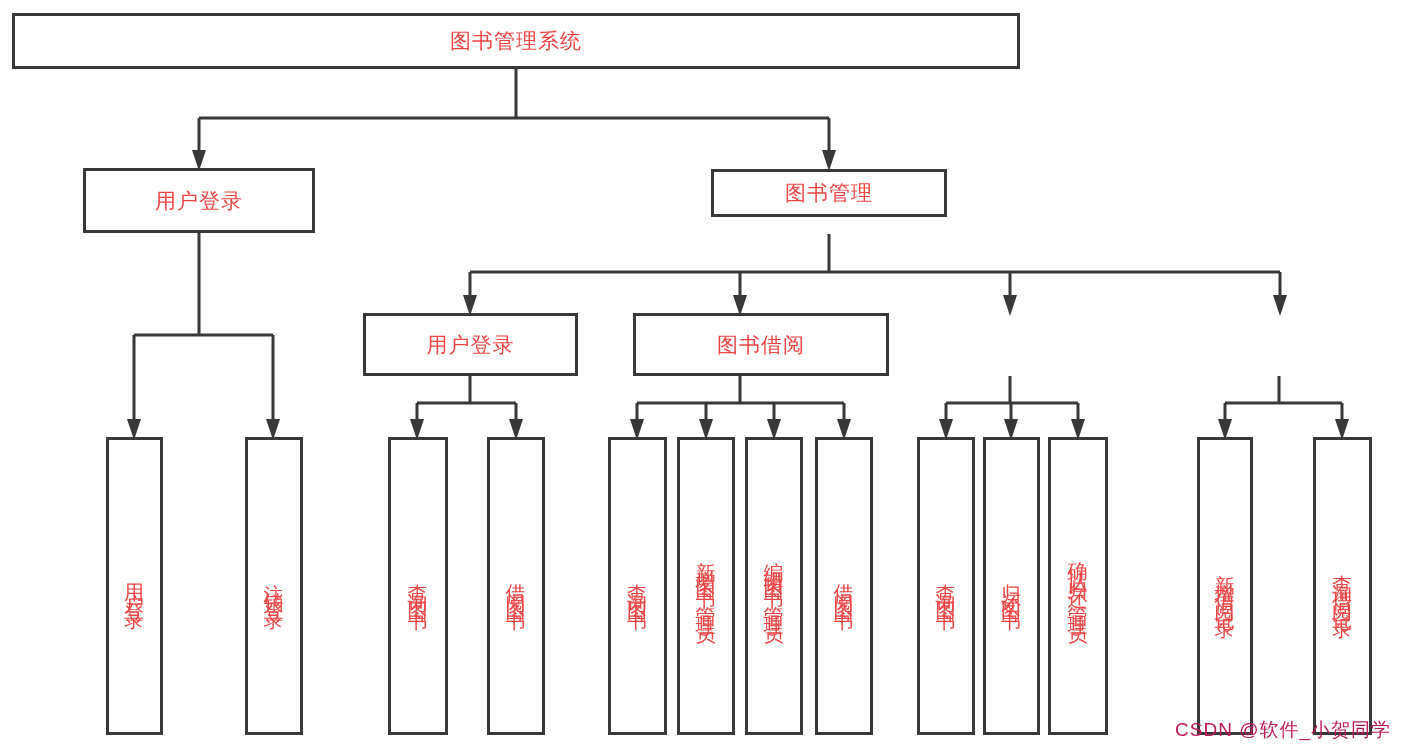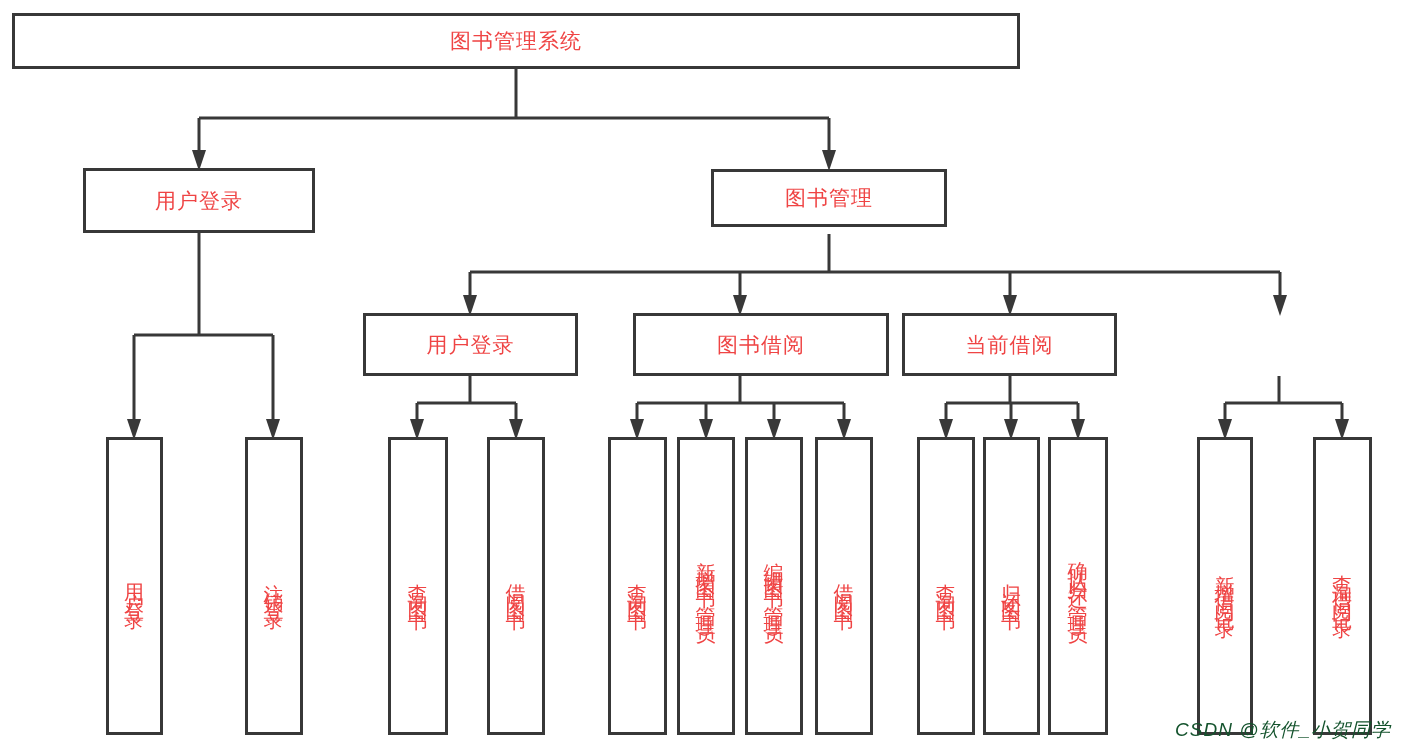--- a/index.html
+++ b/index.html
@@ -24,21 +24,21 @@
     background: #ffffff;
     color: #ef4444;
     display: flex;
     align-items: center;
     justify-content: center;
     z-index: 1;
   }
   .h-label { font-size: 21px; letter-spacing: 1px; white-space: nowrap; }
   .root-box  { left: 12px;   top: 13px;  width: 1008px; height: 56px; }
   .l2-0      { left: 83px;   top: 168px; width: 232px;  height: 65px; }
-  .l2-1      { left: 711px;  top: 169px; width: 236px;  height: 58px; }
+  .l2-1      { left: 711px;  top: 169px; width: 236px;  height: 48px; }
   .l3-0      { left: 363px;  top: 313px; width: 215px;  height: 63px; }
   .l3-1      { left: 633px;  top: 313px; width: 256px;  height: 63px; }
   .l3-2      { left: 902px;  top: 313px; width: 215px;  height: 63px; }
   .l3-3      { left: 1173px; top: 313px; width: 212px;  height: 63px; }
   .leaf { top: 437px; height: 298px; }
   .leaf .v-label {
     writing-mode: vertical-rl;
     text-orientation: mixed;
     font-size: 20px;
     letter-spacing: 9px;
@@ -56,25 +56,24 @@
   .leaf-8  { left: 917px;  width: 58px; }
   .leaf-9  { left: 983px;  width: 57px; }
   .leaf-10 { left: 1048px; width: 60px; }
   .leaf-11 { left: 1197px; width: 56px; }
   .leaf-12 { left: 1313px; width: 59px; }
   .watermark {
     position: absolute;
     right: 14px;
     bottom: 4px;
     font-size: 19px;
-    color: #14532d;
+    color: #be185d;
     letter-spacing: 1px;
     z-index: 2;
     white-space: nowrap;
-    font-style: italic;
   }
 </style>
 </head>
 <body>
 
 <div class="canvas">
 
   <svg class="connectors" viewBox="0 0 1405 747" xmlns="http://www.w3.org/2000/svg">
     <g stroke="#383838" stroke-width="3" fill="none">
 
@@ -125,23 +124,20 @@
   <div class="box l2-1">
     <span class="h-label">图书管理</span>
   </div>
 
   <div class="box l3-0">
     <span class="h-label">用户登录</span>
   </div>
   <div class="box l3-1">
     <span class="h-label">图书借阅</span>
   </div>
-  <div class="box l3-2">
-    <span class="h-label">当前借阅</span>
-  </div>
 
   <div class="box leaf leaf-0">
     <span class="v-label">用户登录</span>
   </div>
   <div class="box leaf leaf-1">
     <span class="v-label">注销登录</span>
   </div>
   <div class="box leaf leaf-2">
     <span class="v-label">查询图书</span>
   </div>

